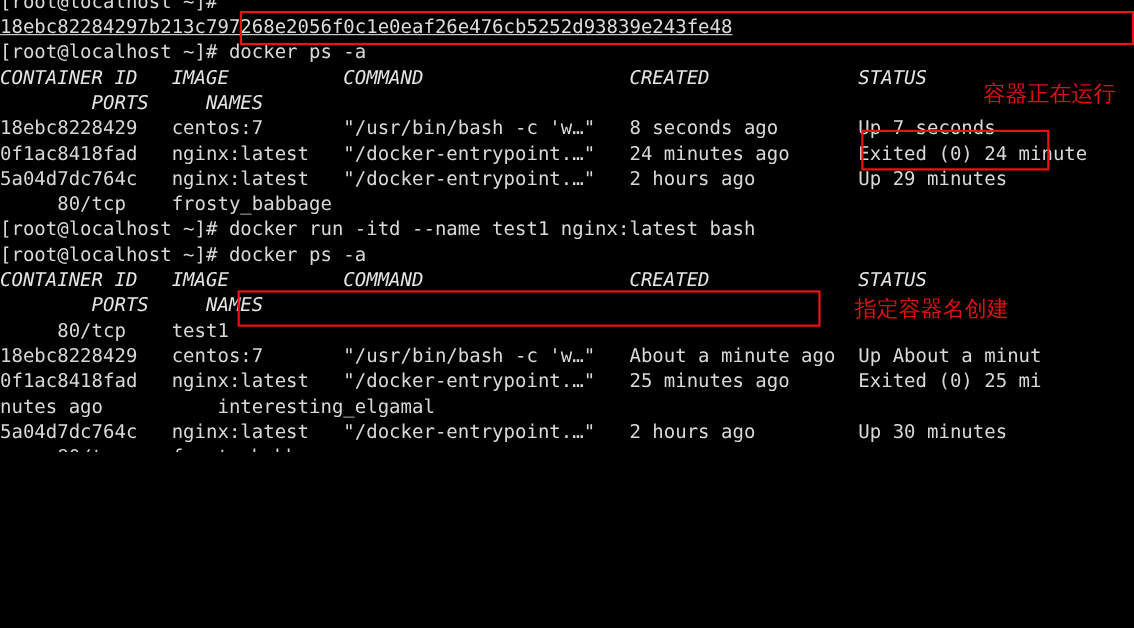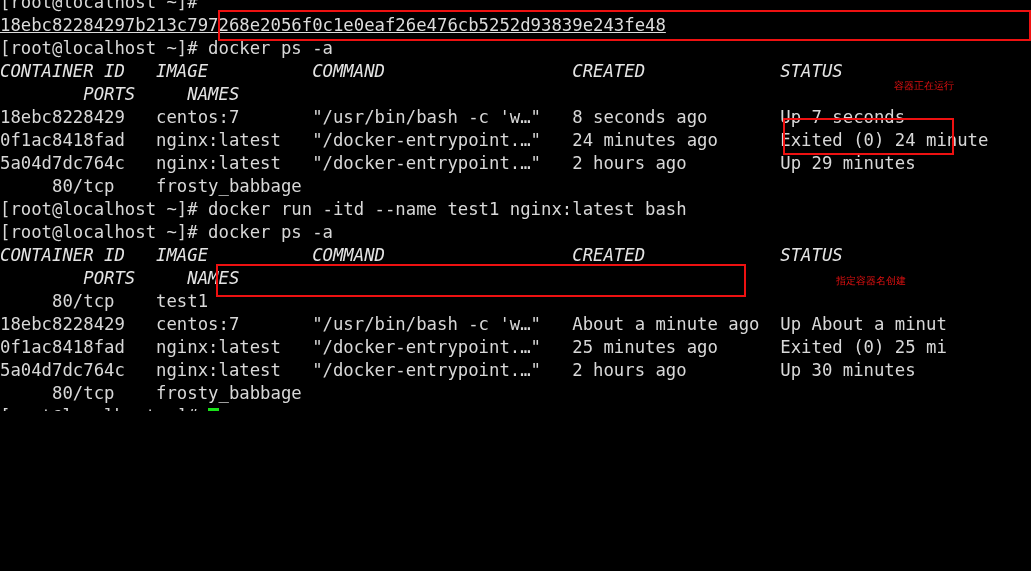--- a/index.html
+++ b/index.html
@@ -37,21 +37,21 @@
     display: inline-block;
     width: 11.4px;
     height: 17px;
     background: #19e219;
     vertical-align: -3px;
   }
   .annot {
     position: absolute;
     color: #e01010;
     font-family: "DejaVu Sans", "Liberation Sans", sans-serif;
-    font-size: 10px;
+    font-size: 20px;
     line-height: 17px;
     white-space: nowrap;
     font-weight: 500;
   }
   .box {
     position: absolute;
     border: 2px solid #ee1111;
     box-sizing: border-box;
     pointer-events: none;
   }
@@ -71,25 +71,26 @@
     <div class="line">0f1ac8418fad   nginx:latest   "/docker-entrypoint.…"   24 minutes ago      Exited (0) 24 minute</div>
     <div class="line">5a04d7dc764c   nginx:latest   "/docker-entrypoint.…"   2 hours ago         Up 29 minutes</div>
     <div class="line">     80/tcp    frosty_babbage</div>
     <div class="line prompt-line">[root@localhost ~]# docker run -itd --name test1 nginx:latest bash</div>
     <div class="line prompt-line">[root@localhost ~]# docker ps -a</div>
     <div class="line header">CONTAINER ID   IMAGE          COMMAND                  CREATED             STATUS</div>
     <div class="line header">        PORTS     NAMES</div>
     <div class="line">     80/tcp    test1</div>
     <div class="line">18ebc8228429   centos:7       "/usr/bin/bash -c 'w…"   About a minute ago  Up About a minut</div>
     <div class="line">0f1ac8418fad   nginx:latest   "/docker-entrypoint.…"   25 minutes ago      Exited (0) 25 mi</div>
+    <div class="line">nutes ago          interesting_elgamal</div>
     <div class="line">5a04d7dc764c   nginx:latest   "/docker-entrypoint.…"   2 hours ago         Up 30 minutes</div>
     <div class="line">     80/tcp    frosty_babbage</div>
     <div class="line prompt-line"><span>[root@localhost ~]# </span><span class="cursor"></span></div>
   </div>
 
   <div class="box" style="left:218px; top:10px; width:813px; height:31px;"></div>
   <div class="box" style="left:783px; top:118px; width:171px; height:37px;"></div>
   <div class="box" style="left:216px; top:264px; width:530px; height:33px;"></div>
 
   <div class="annot" style="left:894px; top:77px;">容器正在运行</div>
-  <div class="annot" style="left:836px; top:272px;">指定容器名创建</div>
+  <div class="annot" style="left:777px; top:272px;">指定容器名创建</div>
 
 </div>
 
 </body></html>

